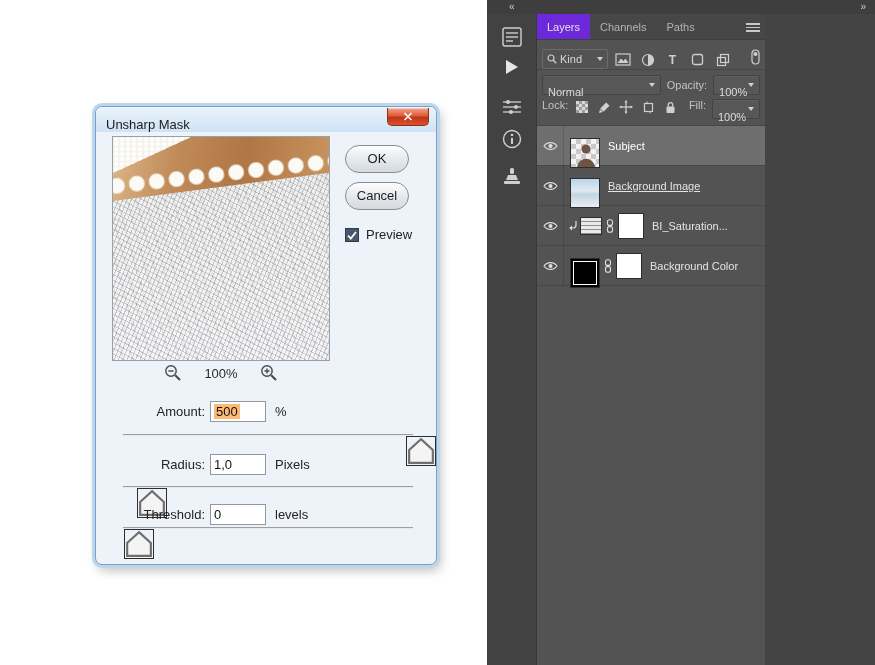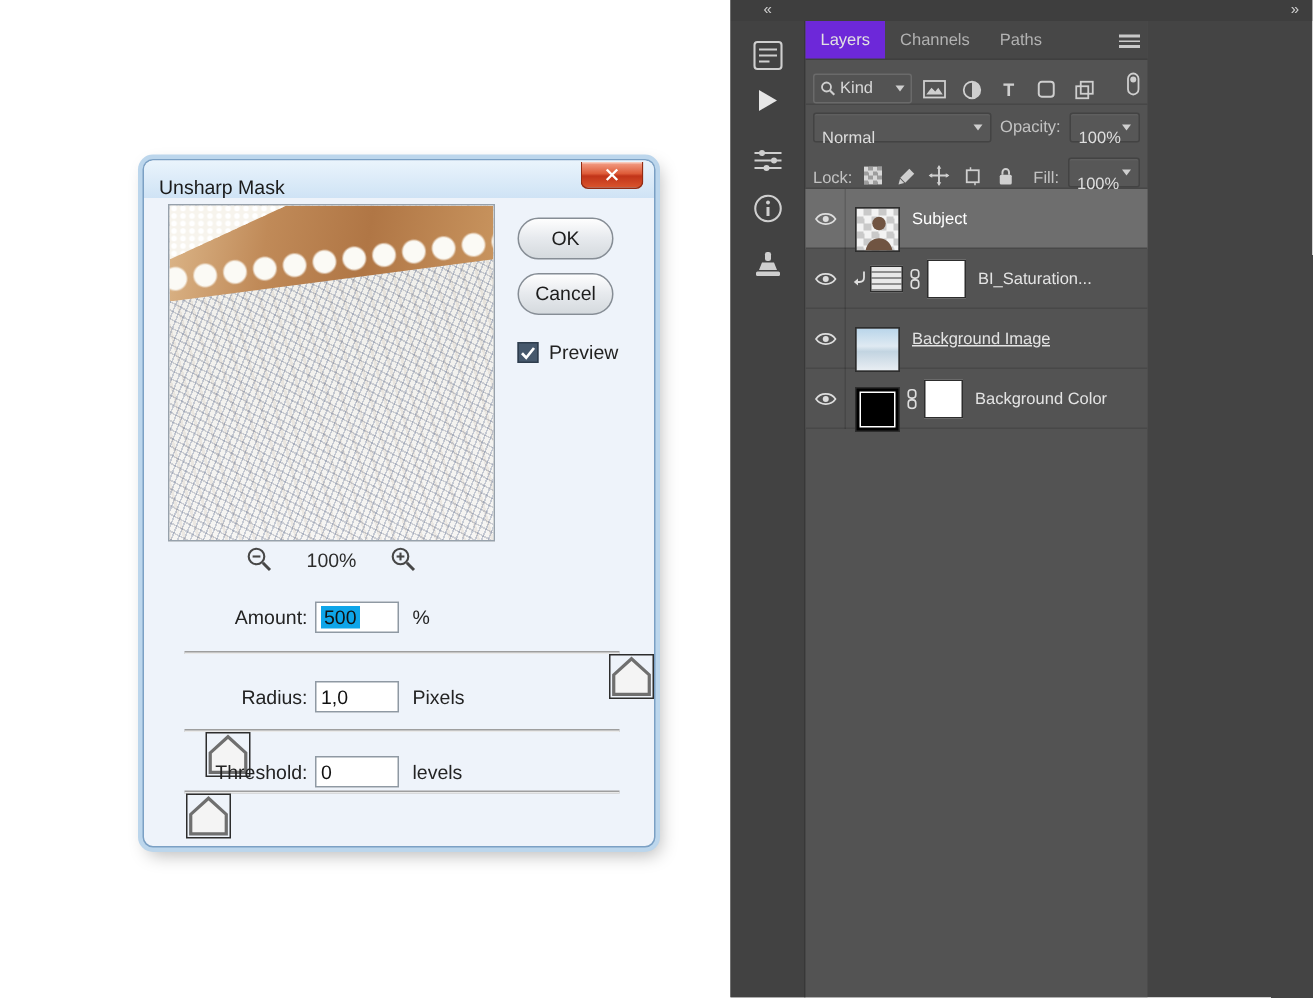--- a/index.html
+++ b/index.html
@@ -53,21 +53,21 @@
   .zoom-row { position:absolute; left:16px; top:256px; width:218px; height:20px;
               display:flex; align-items:center; justify-content:center; gap:22px; }
   .zoom-level { font-size:13px; color:#2c2c2c; }
   .mag { cursor:pointer; display:block; }
 
   .fld-row { position:absolute; left:16px; width:310px; height:21px; }
   .row-amount { top:294px; } .row-radius { top:347px; } .row-threshold { top:397px; }
   .fld-label { position:absolute; left:0; top:3px; width:93px; text-align:right; font-size:13px; color:#232323; }
   .fld-input { position:absolute; left:98px; top:0; width:56px; height:21px; background:#fff;
                border:1px solid #8f99a3; font-size:13px; color:#111; padding:2px 3px; cursor:text; }
-  .sel { background:#0ea5e9; padding:0 2px; }
+  .sel { background:#fdba74; padding:0 2px; }
   .fld-unit { position:absolute; left:163px; top:3px; font-size:13px; color:#232323; }
 
   .slider { position:absolute; left:27px; width:290px; height:18px; cursor:pointer; }
   .sl-amount { top:322px; } .sl-radius { top:374px; } .sl-threshold { top:415px; }
   .track { position:absolute; left:0; right:0; top:5px; height:2px; background:#9e9e9e;
            border-bottom:1px solid #e9e9e9; }
   .thumb { position:absolute; top:7px; cursor:grab; }
   .th-amount { left:277px; } .th-radius { left:8px; } .th-threshold { left:-5px; }
 
   
@@ -103,21 +103,21 @@
   .blend-row { height:29px; display:flex; align-items:center; padding:0 5px; gap:6px; }
   .dd-box { height:20px; background:#575757; border:1px solid #434343; border-radius:2px;
             display:flex; align-items:center; padding:0 5px; cursor:pointer;
             box-shadow:inset 0 1px 0 rgba(255,255,255,.05); }
   .dd-text { font-size:11px; color:#dedede;margin-top:15px; }
   .blend-box { width:122px; }
   .pct-box { width:48px; }
   .small-label { font-size:11px; color:#c3c3c3; }
   .ml-auto { margin-left:auto; }
 
-  .lock-row { height:27px; display:flex; align-items:flex-end; padding:0 5px; gap:6px;
+  .lock-row { height:27px; display:flex; align-items:flex-start; padding:0 5px; gap:6px;
               border-bottom:1px solid #474747; }
   .lk { width:16px; height:16px; display:flex; align-items:center; justify-content:center; cursor:pointer; }
   .checker-sm { width:12px; height:12px;
     background:repeating-conic-gradient(#9d9d9d 0% 25%,#d8d8d8 0% 50%); background-size:6px 6px; }
 
   .layer-row { height:40px; display:flex; align-items:center; border-bottom:1px solid #484848;
                background:#535353; cursor:pointer; }
   .layer-row.selected { background:#6e6e6e; }
   .eye-cell { width:27px; height:40px; display:flex; align-items:center; justify-content:center;
               border-right:1px solid rgba(0,0,0,.14); cursor:pointer; flex:none; }
@@ -394,20 +394,31 @@
         <span class="lname">Subject</span>
       </div>
 
       <div class="layer-row">
         <span class="eye-cell">
           <svg width="15" height="10" viewBox="0 0 15 10">
             <path d="M1 5 C4 0.5 11 0.5 14 5 C11 9.5 4 9.5 1 5 Z" fill="none" stroke="#dedede" stroke-width="1.1"></path>
             <circle cx="7.5" cy="5" r="2" fill="#dedede"></circle>
           </svg>
         </span>
+        <div class="thumb img-bg"></div>
+        <span class="lname underlined">Background Image</span>
+      </div>
+
+      <div class="layer-row">
+        <span class="eye-cell">
+          <svg width="15" height="10" viewBox="0 0 15 10">
+            <path d="M1 5 C4 0.5 11 0.5 14 5 C11 9.5 4 9.5 1 5 Z" fill="none" stroke="#dedede" stroke-width="1.1"></path>
+            <circle cx="7.5" cy="5" r="2" fill="#dedede"></circle>
+          </svg>
+        </span>
         <span class="icon-gap">
           <svg width="10" height="12" viewBox="0 0 10 12">
             <path d="M8 1 V5 Q8 8 5 8 H3.5" fill="none" stroke="#dedede" stroke-width="1.2"></path>
             <polygon points="4,5.6 1.2,8 4,10.4" fill="#dedede"></polygon>
           </svg>
         </span>
         <div class="adj-thumb"></div>
         <span class="icon-gap">
           <svg width="8" height="14" viewBox="0 0 8 14">
             <rect x="1.5" y="0.8" width="5" height="5.6" rx="2" fill="none" stroke="#dedede" stroke-width="1.1"></rect>
@@ -418,31 +429,20 @@
         <span class="lname">BI_Saturation...</span>
       </div>
 
       <div class="layer-row">
         <span class="eye-cell">
           <svg width="15" height="10" viewBox="0 0 15 10">
             <path d="M1 5 C4 0.5 11 0.5 14 5 C11 9.5 4 9.5 1 5 Z" fill="none" stroke="#dedede" stroke-width="1.1"></path>
             <circle cx="7.5" cy="5" r="2" fill="#dedede"></circle>
           </svg>
         </span>
-        <div class="thumb img-bg"></div>
-        <span class="lname underlined">Background Image</span>
-      </div>
-
-      <div class="layer-row">
-        <span class="eye-cell">
-          <svg width="15" height="10" viewBox="0 0 15 10">
-            <path d="M1 5 C4 0.5 11 0.5 14 5 C11 9.5 4 9.5 1 5 Z" fill="none" stroke="#dedede" stroke-width="1.1"></path>
-            <circle cx="7.5" cy="5" r="2" fill="#dedede"></circle>
-          </svg>
-        </span>
         <div class="thumb black-fill"></div>
         <span class="icon-gap">
           <svg width="8" height="14" viewBox="0 0 8 14">
             <rect x="1.5" y="0.8" width="5" height="5.6" rx="2" fill="none" stroke="#dedede" stroke-width="1.1"></rect>
             <rect x="1.5" y="7.6" width="5" height="5.6" rx="2" fill="none" stroke="#dedede" stroke-width="1.1"></rect>
           </svg>
         </span>
         <div class="mask-thumb"></div>
         <span class="lname">Background Color</span>
       </div>

